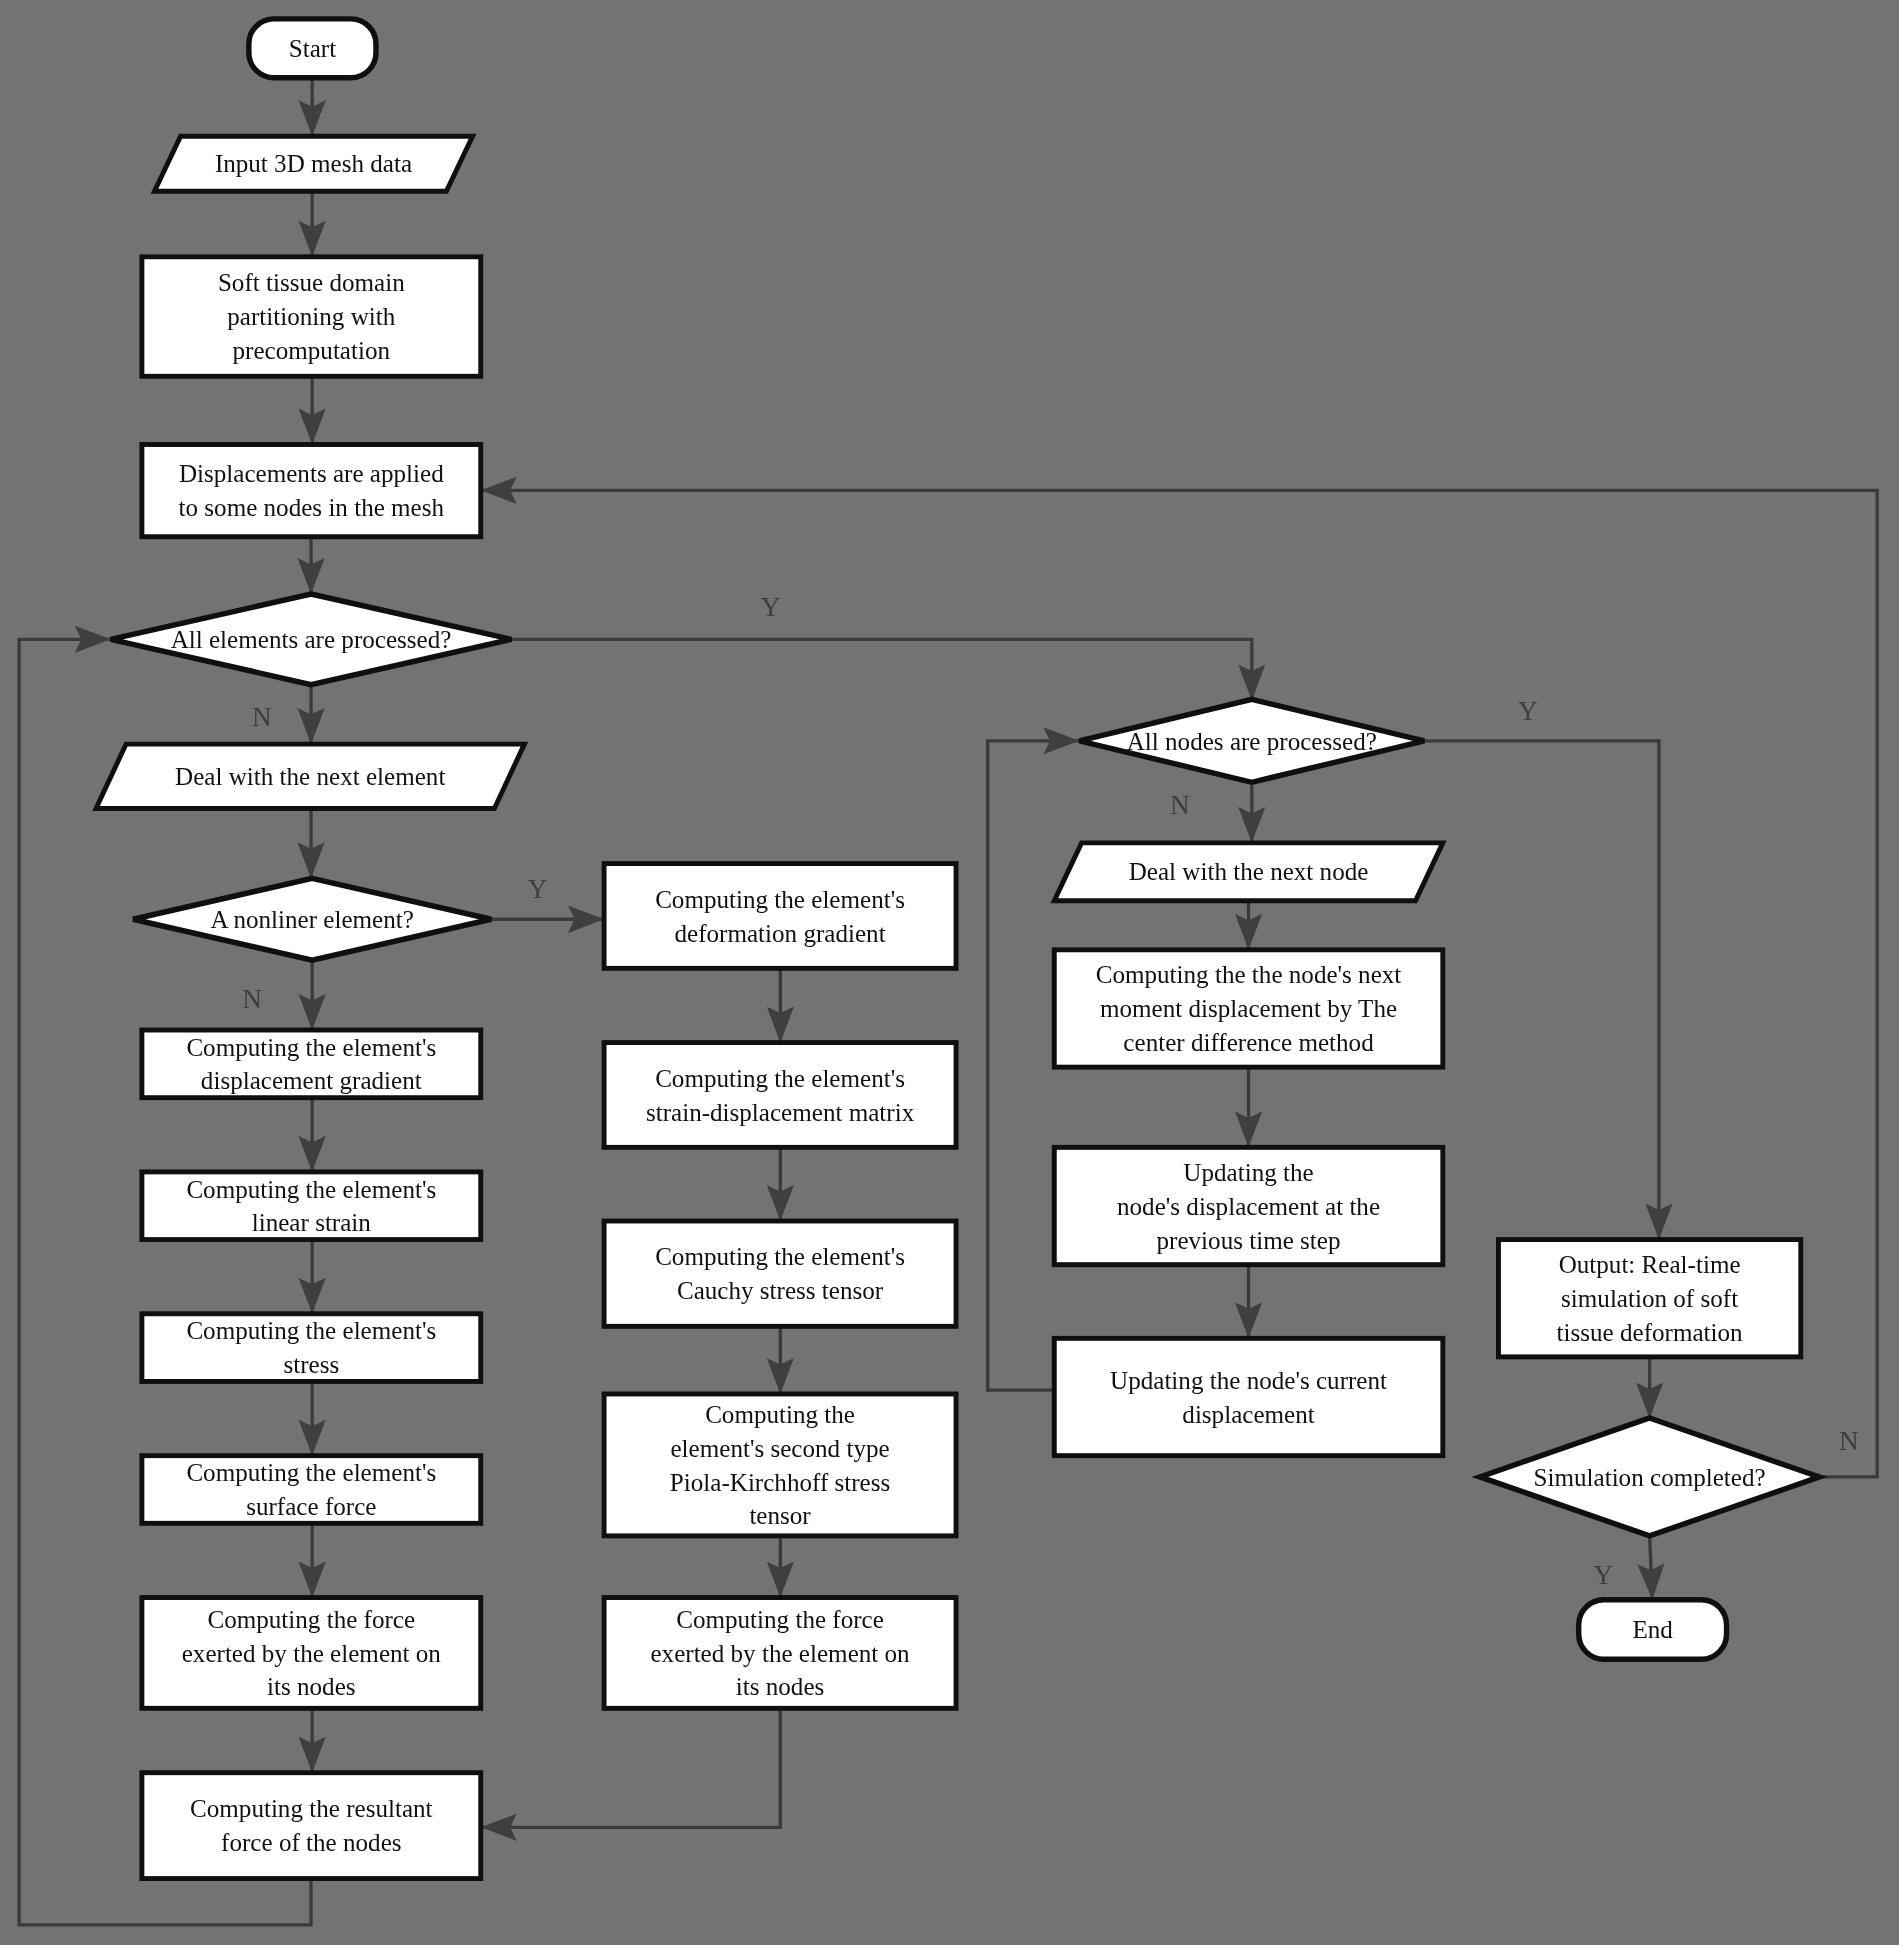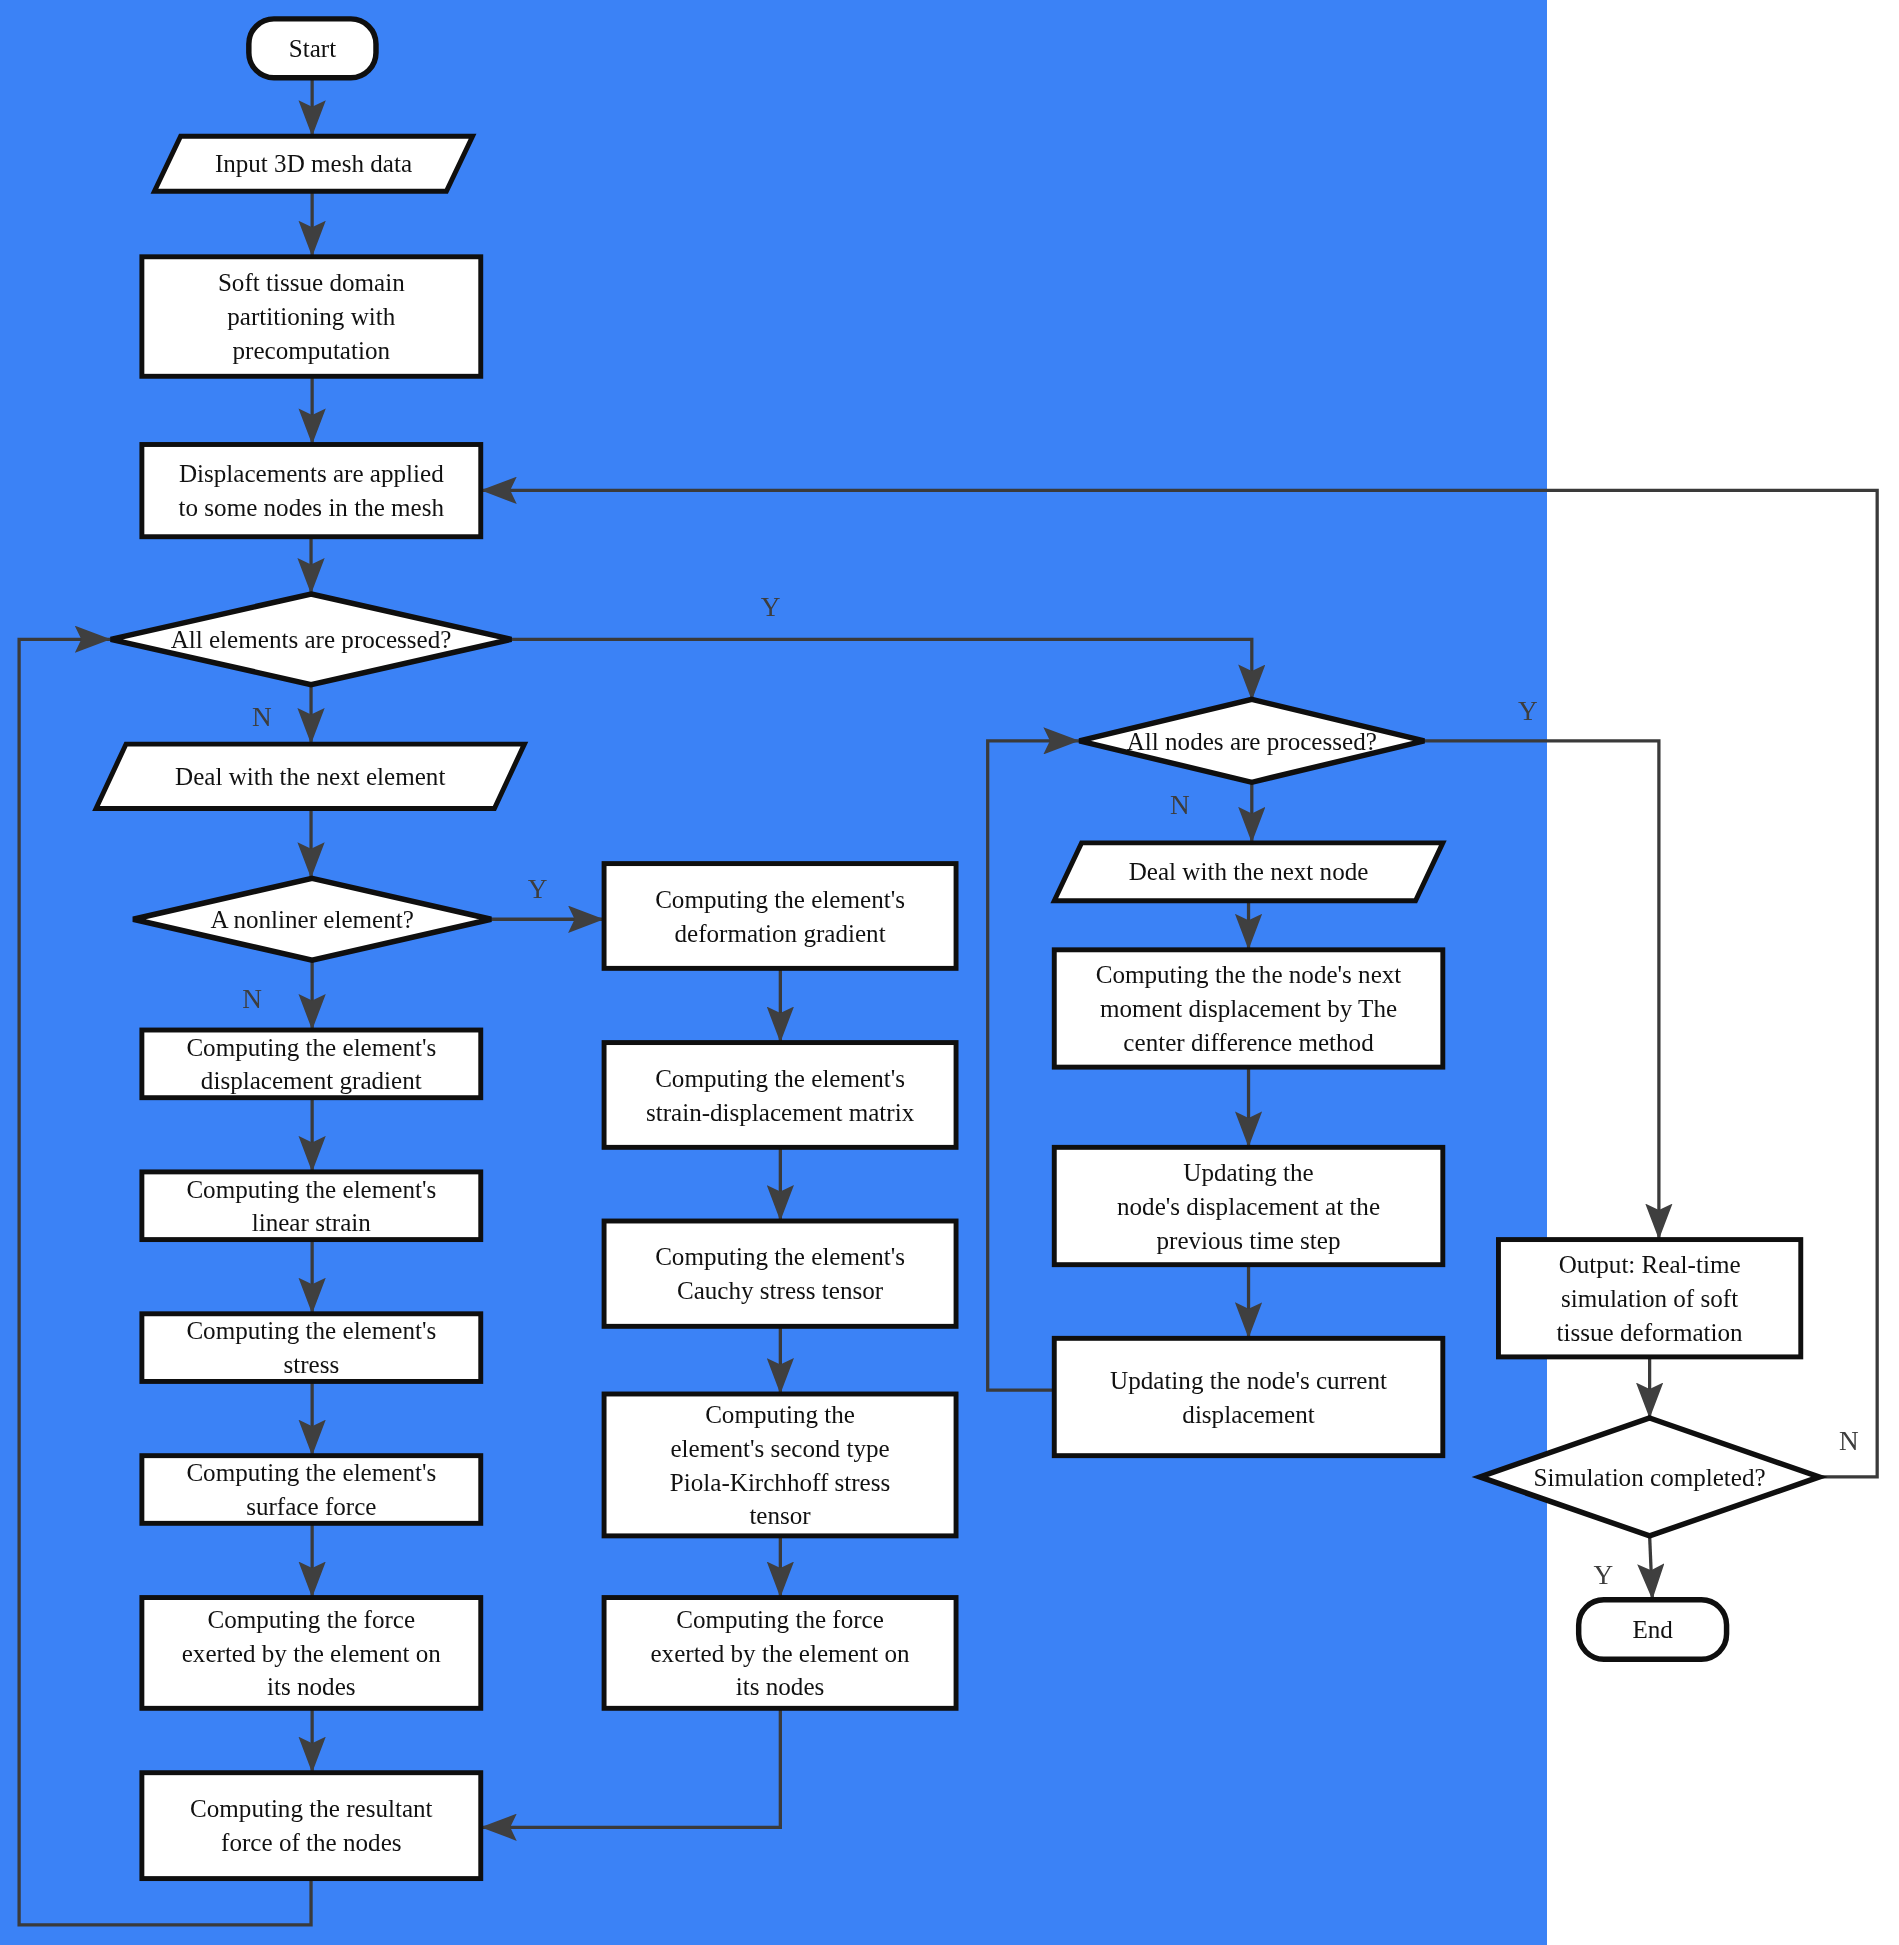--- a/index.html
+++ b/index.html
@@ -1,16 +1,16 @@
 <!DOCTYPE html>
 <html style="font-size:8.7px"><head>
 <meta charset="utf-8">
 <style>
   html,body{margin:0;padding:0;background:#ffffff;}
-  #stage{width:1547px;height:1946px;position:relative;background:#3b82f6;}
+  #stage{width:1899px;height:1946px;position:relative;background:#737373;}
   svg{display:block;}
   text{font-family:"Liberation Serif","DejaVu Serif",serif;fill:#111111;}
   .edge-label{fill:#3d3d3d;}
 </style>
 </head>
 <body>
 
 <div id="stage">
   <svg id="fc" width="1899" height="1946" viewBox="0 0 3480 3565" xmlns="http://www.w3.org/2000/svg">
     <defs>

